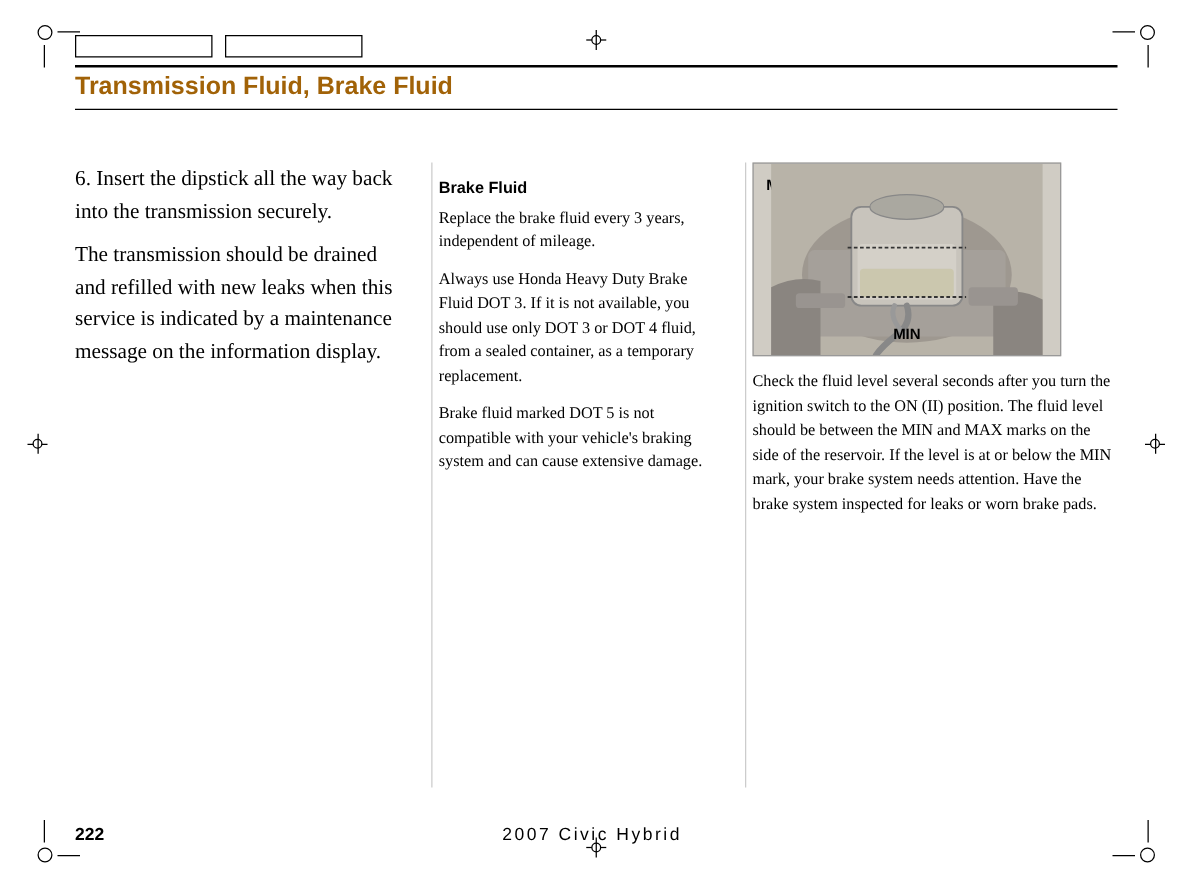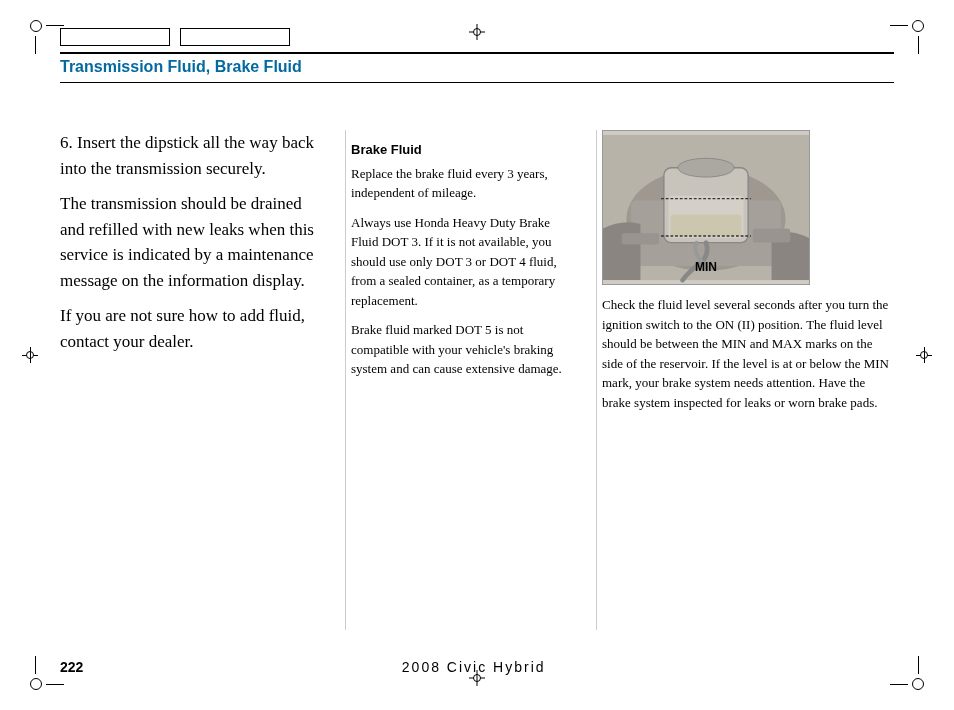--- a/index.html
+++ b/index.html
@@ -115,23 +115,23 @@
     }
 
     .page-title-area {
       border-top: 2px solid #000;
       padding-top: 4px;
       margin-top: 4px;
     }
 
     .page-title {
       font-family: Arial, Helvetica, sans-serif;
-      font-size: 16px;
+      font-size: 20px;
       font-weight: bold;
-      color: #0369a1;
+      color: #a16207;
     }
 
     .header-line {
       width: 100%;
       height: 1px;
       background: #000;
       margin-top: 6px;
     }
 
     
@@ -191,21 +191,21 @@
     
     .v-divider {
       width: 1px;
       background: #ccc;
       margin: 0 5px;
       align-self: stretch;
     }
 
     
     .brake-fluid-image {
-      width: 208px;
+      width: 247px;
       height: 155px;
       background: #d0ccc4;
       border: 1px solid #999;
       margin-bottom: 10px;
       position: relative;
       overflow: hidden;
     }
 
     .bf-img-label-max {
       position: absolute;
@@ -349,21 +349,20 @@
       <div class="page-title">Transmission Fluid, Brake Fluid</div>
       <div class="header-line"></div>
     </div>
   </div>
 
   <div class="main-content">
 
     <div class="col-left">
       <p>6. Insert the dipstick all the way back into the transmission securely.</p>
       <p>The transmission should be drained and refilled with new leaks when this service is indicated by a maintenance message on the information display.</p>
-      <p>If you are not sure how to add fluid, contact your dealer.</p>
     </div>
 
     <div class="v-divider"></div>
 
     <div class="col-middle">
       <div class="section-title">Brake Fluid</div>
       <p>Replace the brake fluid every 3 years, independent of mileage.</p>
       <p>Always use Honda Heavy Duty Brake Fluid DOT 3. If it is not available, you should use only DOT 3 or DOT 4 fluid, from a sealed container, as a temporary replacement.</p>
       <p>Brake fluid marked DOT 5 is not compatible with your vehicle's braking system and can cause extensive damage.</p>
     </div>
@@ -404,17 +403,17 @@
         </svg>
         <span class="bf-img-label-min">MIN</span>
       </div>
       <p>Check the fluid level several seconds after you turn the ignition switch to the ON (II) position. The fluid level should be between the MIN and MAX marks on the side of the reservoir. If the level is at or below the MIN mark, your brake system needs attention. Have the brake system inspected for leaks or worn brake pads.</p>
     </div>
 
   </div>
 
   <div class="footer">
     <span class="page-number">222</span>
-    <span class="footer-title">2008  Civic  Hybrid</span>
+    <span class="footer-title">2007  Civic  Hybrid</span>
     <span style="width:30px"></span>
   </div>
 
 </div>
 
 </body></html>

